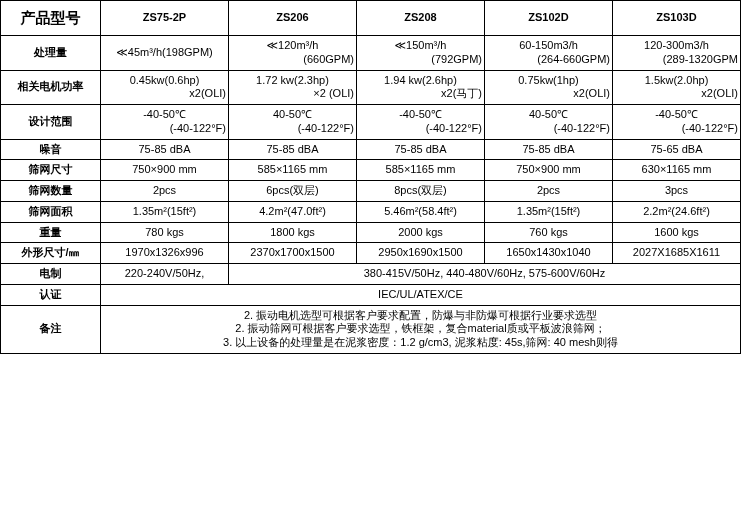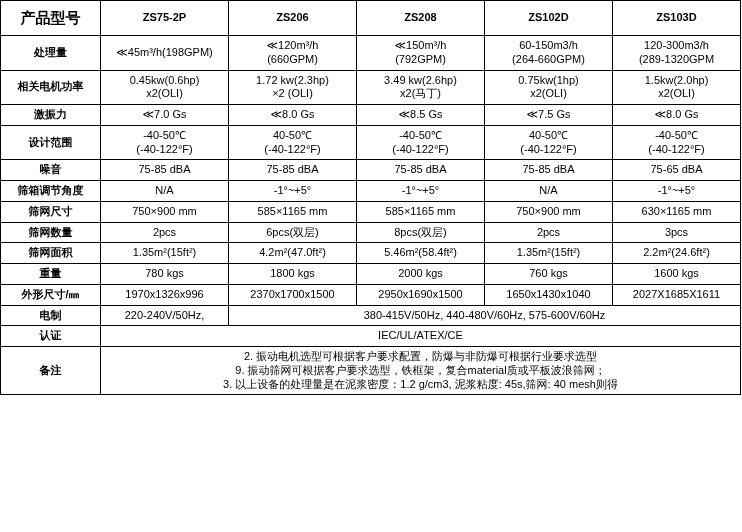--- a/index.html
+++ b/index.html
@@ -42,20 +42,21 @@
     background: #f0f0f0;
     font-weight: bold;
     font-size: 13px;
     width: 100px;
   }
   td.val {
     font-size: 11px;
   }
   .sub {
     font-size: 11px;
+    text-align: right;
   }
   .big {
     font-size: 12.5px;
   }
   td.notes {
     text-align: left;
     font-size: 11px;
     padding: 6px 8px;
     line-height: 1.7;
   }
@@ -119,41 +120,33 @@
       <td class="rowlabel">相关电机功率</td>
       <td class="val">
         <div>0.45kw(0.6hp)</div>
         <div class="sub">x2(OLI)</div>
       </td>
       <td class="val">
         <div>1.72 kw(2.3hp)</div>
         <div class="sub">×2  (OLI)</div>
       </td>
       <td class="val">
-        <div>3.49 kw(2.6hp)</div>
+        <div>1.94 kw(2.6hp)</div>
         <div class="sub">x2(马丁)</div>
       </td>
       <td class="val">
         <div>0.75kw(1hp)</div>
         <div class="sub">x2(OLI)</div>
       </td>
       <td class="val">
         <div>1.5kw(2.0hp)</div>
         <div class="sub">x2(OLI)</div>
       </td>
     </tr>
 
-    <tr>
-      <td class="rowlabel">激振力</td>
-      <td class="val">≪7.0 Gs</td>
-      <td class="val">≪8.0 Gs</td>
-      <td class="val">≪8.5 Gs</td>
-      <td class="val">≪7.5 Gs</td>
-      <td class="val">≪8.0 Gs</td>
-    </tr>
 
 
     <tr>
       <td class="rowlabel">设计范围</td>
       <td class="val">
         <div>-40-50℃</div>
         <div class="sub">(-40-122°F)</div>
       </td>
       <td class="val">
         <div>40-50℃</div>
@@ -175,28 +168,20 @@
 
     <tr>
       <td class="rowlabel">噪音</td>
       <td class="val">75-85 dBA</td>
       <td class="val">75-85 dBA</td>
       <td class="val">75-85 dBA</td>
       <td class="val">75-85 dBA</td>
       <td class="val">75-65 dBA</td>
     </tr>
 
-    <tr>
-      <td class="rowlabel">筛箱调节角度</td>
-      <td class="val">N/A</td>
-      <td class="val">-1°~+5°</td>
-      <td class="val">-1°~+5°</td>
-      <td class="val">N/A</td>
-      <td class="val">-1°~+5°</td>
-    </tr>
 
 
     <tr>
       <td class="rowlabel">筛网尺寸</td>
       <td class="val">750×900 mm</td>
       <td class="val">585×1165 mm</td>
       <td class="val">585×1165 mm</td>
       <td class="val">750×900 mm</td>
       <td class="val">630×1165 mm</td>
     </tr>
@@ -245,18 +230,18 @@
 
     <tr>
       <td class="rowlabel">认证</td>
       <td class="val" colspan="5">IEC/UL/ATEX/CE</td>
     </tr>
 
     <tr>
       <td class="rowlabel">备注</td>
       <td class="notes" colspan="5">
         <div>2. 振动电机选型可根据客户要求配置，防爆与非防爆可根据行业要求选型</div>
-        <div>9. 振动筛网可根据客户要求选型，铁框架，复合material质或平板波浪筛网；</div>
+        <div>2. 振动筛网可根据客户要求选型，铁框架，复合material质或平板波浪筛网；</div>
         <div>3. 以上设备的处理量是在泥浆密度：1.2 g/cm3, 泥浆粘度: 45s,筛网: 40 mesh则得</div>
       </td>
     </tr>
   </tbody>
 </table>
 
 </body></html>

